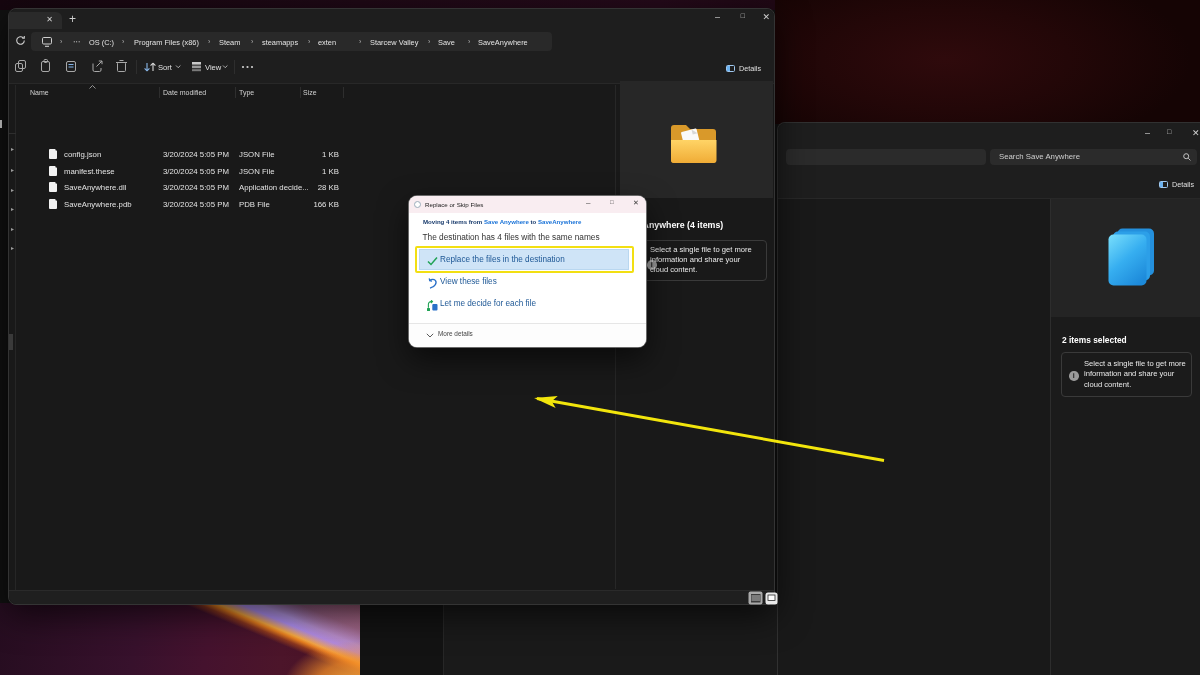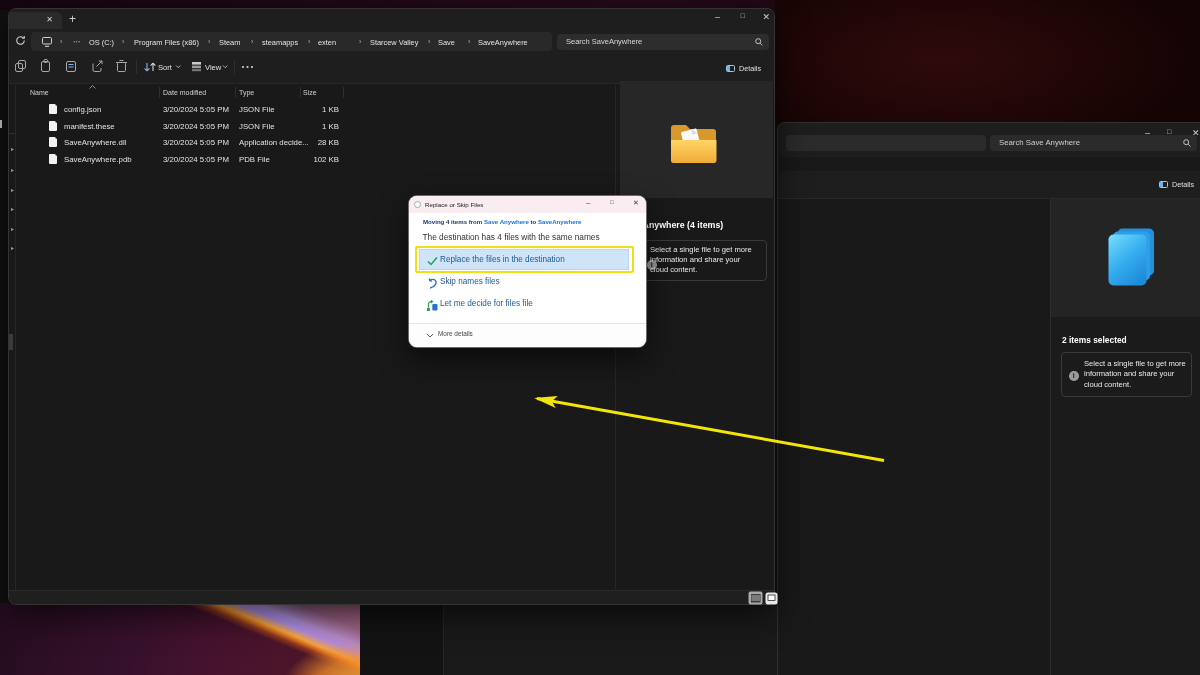--- a/index.html
+++ b/index.html
@@ -16,21 +16,21 @@
 #bwin3 { left:443px; top:603px; width:604px; height:72px; background:#1a1a1a; border-left:1px solid #272727; }
 #wallpaper { left:0; top:603px; width:360px; height:72px; overflow:hidden;
   background:
    radial-gradient(ellipse 100px 65px at 355px 85px, rgba(252,174,62,.95) 0%, rgba(240,140,40,.75) 40%, rgba(200,90,30,0) 72%),
    radial-gradient(ellipse 95px 60px at 363px 15px, rgba(198,126,158,.5) 0%, rgba(190,120,150,.3) 45%, rgba(190,120,150,0) 75%),
    linear-gradient(22.5deg, rgba(0,0,0,0) 66.5%, rgba(198,86,22,.55) 69.3%, rgba(240,132,30,.97) 71.6%, #f9aa40 72.9%, rgba(180,148,250,.98) 77%, rgba(190,162,244,.9) 80.5%, rgba(186,142,192,.55) 88%, rgba(172,122,152,.38) 100%),
    linear-gradient(100deg, #260d20 0%, #37112c 38%, #45122e 58%, #4c152a 78%, #471124 100%); }
 
 #win2 { left:777px; top:122px; width:423px; height:553px; background:#191919; border-radius:8px 0 0 0; border:1px solid #313131; border-right:none; border-bottom:none; }
 #win2 .titlebar { position:absolute; left:0; top:0; width:100%; height:26px; background:#1e1e1e; border-radius:8px 0 0 0; }
-#win2 .addr { position:absolute; left:0; top:12px; width:100%; height:22px; background:#1e1e1e; }
+#win2 .addr { position:absolute; left:0; top:26px; width:100%; height:22px; background:#1e1e1e; }
 #win2 .crumb { position:absolute; left:8px; top:0px; width:200px; height:16px; background:#2b2b2b; border-radius:4px; }
 #win2 .search { position:absolute; left:212px; top:0px; width:207px; height:16px; background:#2b2b2b; border-radius:4px; color:#cfcfcf; font-size:7.8px; line-height:16px; padding-left:9px; }
 #win2 .toolbar { position:absolute; left:0; top:48px; width:100%; height:28px; background:#1e1e1e; border-bottom:1px solid #282828; }
 #win2 .filearea { position:absolute; left:0; top:76px; width:272px; height:476px; background:#191919; }
 #win2 .pane { position:absolute; left:272px; top:76px; width:151px; height:476px; background:#1b1b1b; border-left:1px solid #2d2d2d; }
 #win2 .thumb { position:absolute; left:0px; top:0px; width:151px; height:118px; background:#242424; }
 #win2 .sel { position:absolute; left:11px; top:136px; color:#fff; font-size:8.4px; font-weight:bold; }
 #win2 .ibox { position:absolute; left:10px; top:153px; width:131px; height:45px; border:1px solid #3a3a3a; border-radius:4px; }
 #win2 .ibox .ic { position:absolute; left:7px; top:18px; width:9.5px; height:9.5px; border-radius:50%; background:#9a9a9a; color:#1b1b1b; font-size:7px; line-height:9.5px; text-align:center; font-weight:bold; }
 #win2 .ibox .txt { position:absolute; left:22px; top:6px; color:#eaeaea; font-size:7.6px; line-height:10.4px; white-space:nowrap; }
@@ -47,21 +47,21 @@
 #win1 .crumb .sep { color:#b0b0b0; font-size:7px; top:5.5px; }
 #win1 .search { position:absolute; left:548px; top:3px; width:212px; height:15.5px; background:#2d2d2d; border-radius:4px; color:#d8d8d8; font-size:7.5px; line-height:15.5px; padding-left:9px; }
 #win1 .toolbar { position:absolute; left:0; top:44px; width:100%; height:31px; background:#1e1e1e; border-bottom:1px solid #282828; }
 #win1 .details-btn { position:absolute; right:13px; top:11px; color:#e0e0e0; font-size:7.2px; }
 #win2 .details-btn { position:absolute; right:6px; top:9px; color:#e0e0e0; font-size:7.2px; }
 .dicon { display:inline-block; width:9px; height:7px; border:1px solid #9ec7ee; border-radius:1.5px; background:linear-gradient(to right,#6cb2f0 45%,transparent 45%); vertical-align:-1px; margin-right:4px; }
 #win1 .hdr { position:absolute; left:0; top:76px; width:610px; height:15px; color:#d2d2d2; font-size:7px; }
 #win1 .hdr span { position:absolute; top:4px; }
 #win1 .hdr .vsep { position:absolute; top:2px; width:1px; height:11px; background:#2e2e2e; }
 #win1 .filelist { position:absolute; left:0; top:93px; width:610px; color:#e2e2e2; font-size:7.8px; }
-.frow { position:absolute; height:15px; line-height:15px; width:100%; }
+.frow { position:absolute; height:15px; line-height:15px; width:100%;margin-top:45px; }
 .frow span { position:absolute; }
 .frow .nm { left:55px; }
 .frow .dt { left:154px; }
 .frow .tp { left:230px; }
 .frow .sz { left:250px; width:80px; text-align:right; }
 .ficon { position:absolute; left:40px; top:2px; width:8px; height:10px; background:#f2f2f2; border-radius:1px; }
 .ficon:after { content:""; position:absolute; right:0; top:0; border:1.5px solid #191919; border-left-color:#c9c9c9; border-bottom-color:#c9c9c9; }
 #win1 .pane-sep { position:absolute; left:606px; top:76px; width:1px; height:504px; background:#272727; }
 #win1 .thumb1 { position:absolute; left:611px; top:72px; width:153px; height:117px; background:#272727; }
 #win1 .pane-head { position:absolute; left:613px; top:211px; color:#fff; font-size:8.8px; font-weight:bold; white-space:nowrap; }
@@ -168,24 +168,20 @@
         <span style="left:231px;">steamapps</span>
         <span class="sep" style="left:277px;">›</span>
         <span style="left:287px;">exten</span>
         <span class="sep" style="left:328px;">›</span>
         <span style="left:339px;">Starcew Valley</span>
         <span class="sep" style="left:397px;">›</span>
         <span style="left:407px;">Save</span>
         <span class="sep" style="left:437px;">›</span>
         <span style="left:447px;">SaveAnywhere</span>
       </div>
-      <div class="search">Search SaveAnywhere<svg style="position:absolute;right:6px;top:4px;" width="8" height="8" viewBox="0 0 8 8">
-            <circle cx="3.2" cy="3.2" r="2.5" stroke="#c2c2c2" fill="none" stroke-width="1"></circle>
-            <path d="M5.2 5.2L7.4 7.4" stroke="#c2c2c2" stroke-width="1"></path>
-          </svg></div>
     </div>
     <div class="toolbar">
       <svg class="icon" width="260" height="31" viewBox="0 0 260 31" style="position:absolute;left:0;top:0;">
         <g stroke="#a8a8a8" fill="none" stroke-width="1">
           <rect x="6.5" y="10.5" width="7" height="8" rx="1.5"></rect>
             <rect x="9.5" y="7.5" width="7" height="8" rx="1.5"></rect>
           <rect x="32.5" y="8.5" width="8" height="10" rx="1.5"></rect>
             <rect x="35" y="6.5" width="3.5" height="3" rx="1"></rect>
           <rect x="57.5" y="8.5" width="9" height="10" rx="1.5"></rect>
             <path d="M59.5 11.5h5M59.5 14h5" stroke="#7fb2e8"></path>
@@ -256,21 +252,21 @@
           <span class="nm">SaveAnywhere.dll</span>
           <span class="dt">3/20/2024 5:05 PM</span>
           <span class="tp">Application decide...</span>
           <span class="sz">28 KB</span>
         </div>
       <div class="frow" style="top:49.5px;">
           <span class="ficon"></span>
           <span class="nm">SaveAnywhere.pdb</span>
           <span class="dt">3/20/2024 5:05 PM</span>
           <span class="tp">PDB File</span>
-          <span class="sz">102 KB</span>
+          <span class="sz">166 KB</span>
         </div>
     </div>
     <div class="pane-sep"></div>
     <div class="thumb1">
       <svg class="icon" width="48" height="42" viewBox="0 0 48 42" style="position:absolute;left:50px;top:41.5px;">
         <defs>
             <linearGradient id="fg1" x1="0" y1="0" x2="0" y2="1">
           <stop offset="0" stop-color="#ffd466"></stop>
               <stop offset="1" stop-color="#f0ac36"></stop>
         </linearGradient>
@@ -313,27 +309,27 @@
         <div class="opt1"></div>
       </div>
     <svg class="icon" width="11" height="10" viewBox="0 0 11 10" style="position:absolute;left:18px;top:60px;">
         <path d="M1 5.5 4 8.5 10 1.5" stroke="#21a355" stroke-width="1.5" fill="none"></path>
       </svg>
     <div class="opt" style="left:31px;top:59px;text-align:center;">Replace the files in the destination</div>
     <svg class="icon" width="10" height="11" viewBox="0 0 10 11" style="position:absolute;left:18.5px;top:81.5px;">
         <path d="M2 10.2C7.3 8.8 9.2 4.6 7.3 2.4 5.9 0.9 3.3 1.0 1.7 2.5" stroke="#2a70c8" stroke-width="1.35" fill="none"></path>
         <path d="M1.2 0.4L1.7 2.7 4.1 3.1" stroke="#2a70c8" stroke-width="1.2" fill="none"></path>
       </svg>
-    <div class="opt" style="left:31px;top:80.5px;">Skip names files</div>
+    <div class="opt" style="left:31px;top:80.5px;">View these files</div>
     <svg class="icon" width="11" height="11" viewBox="0 0 11 11" style="position:absolute;left:17.5px;top:103.5px;">
         <rect x="5.3" y="3.9" width="5.2" height="6.6" rx="1" fill="#2a70c8"></rect>
         <path d="M1.4 7.8V4.2a2.6 2.6 0 0 1 2.6-2.6h.8M4 .2L5.5 1.6 4 3" stroke="#21a355" stroke-width="1.1" fill="none"></path>
         <rect x="0" y="8" width="3" height="3" rx=".5" fill="#21a355"></rect>
       </svg>
-    <div class="opt" style="left:31px;top:103px;">Let me decide for files file</div>
+    <div class="opt" style="left:31px;top:103px;">Let me decide for each file</div>
     <div class="more">
       <svg class="icon" width="8" height="5" viewBox="0 0 8 5" style="position:absolute;left:17px;top:9px;">
           <path d="M.8.8L4 4 7.2.8" stroke="#5a5a5a" fill="none" stroke-width="1"></path>
         </svg>
       <span style="position:absolute;left:29px;top:6px;font-size:6.4px;">More details</span>
     </div>
   </div>
 
   <svg class="abs icon" width="370" height="80" viewBox="0 0 370 80" style="left:525px;top:388px;">
     <defs>

